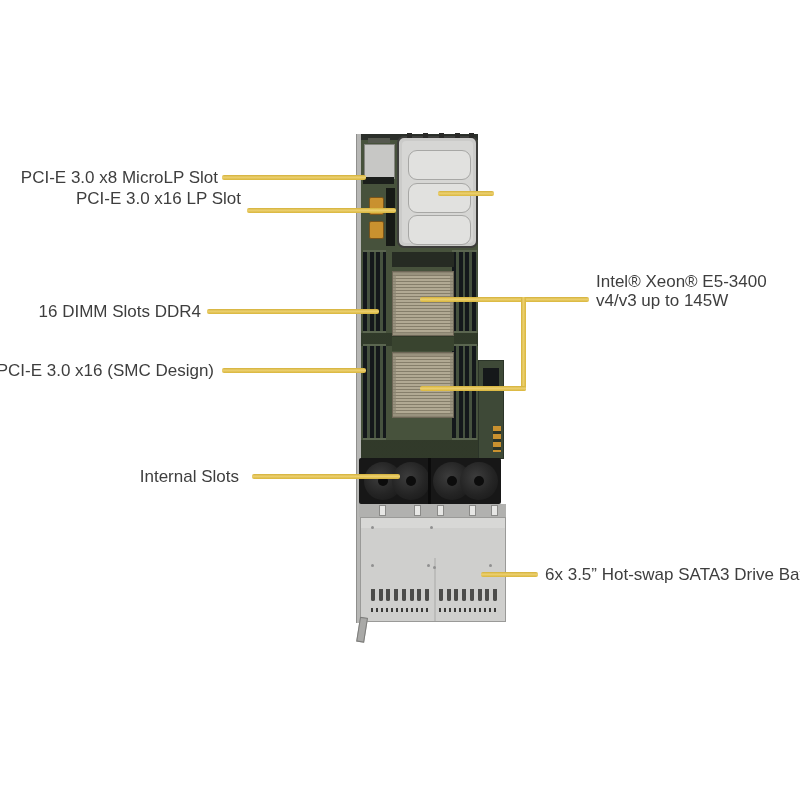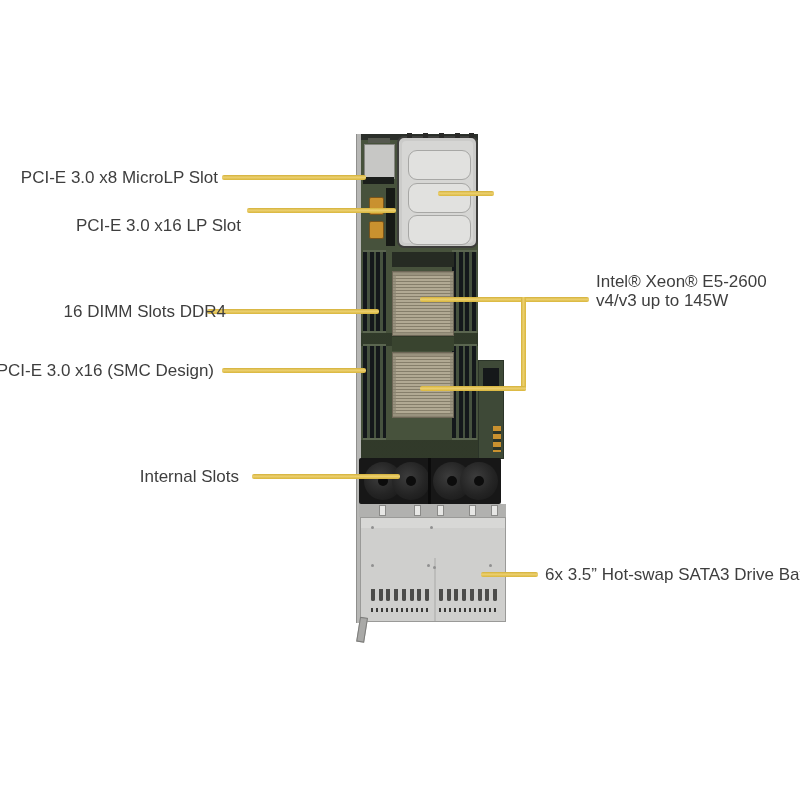--- a/index.html
+++ b/index.html
@@ -170,24 +170,24 @@
   <div class="callout" style="left:207px;top:309px;width:172px"></div>
   <div class="callout" style="left:222px;top:368px;width:144px"></div>
   <div class="callout" style="left:252px;top:474px;width:148px"></div>
   <div class="callout" style="left:438px;top:191px;width:56px"></div>
   <div class="callout" style="left:420px;top:297px;width:169px"></div>
   <div class="callout v" style="left:521px;top:297px;height:94px"></div>
   <div class="callout" style="left:420px;top:386px;width:106px"></div>
   <div class="callout" style="left:481px;top:572px;width:57px"></div>
 
   <div class="lbl anchor-right" style="right:582px;top:168px">PCI-E 3.0 x8 MicroLP Slot</div>
-  <div class="lbl anchor-right" style="right:559px;top:216px">PCI-E 3.0 x16 LP Slot</div>
-  <div class="lbl anchor-right" style="right:574px;top:302px">16 DIMM Slots DDR4</div>
+  <div class="lbl anchor-right" style="right:559px;top:189px">PCI-E 3.0 x16 LP Slot</div>
+  <div class="lbl anchor-right" style="right:599px;top:302px">16 DIMM Slots DDR4</div>
   <div class="lbl anchor-right" style="right:586px;top:361px">PCI-E 3.0 x16 (SMC Design)</div>
   <div class="lbl anchor-right" style="right:561px;top:467px">Internal Slots</div>
 
   <div class="lbl lbl-multi" style="left:596px;top:272px">
-    <div>Intel® Xeon® E5-2600</div>
+    <div>Intel® Xeon® E5-3400</div>
     <div>v4/v3 up to 145W</div>
   </div>
   <div class="lbl" style="left:545px;top:565px">6x 3.5” Hot-swap SATA3 Drive Bays</div>
 
 </div>
 
 </body></html>

